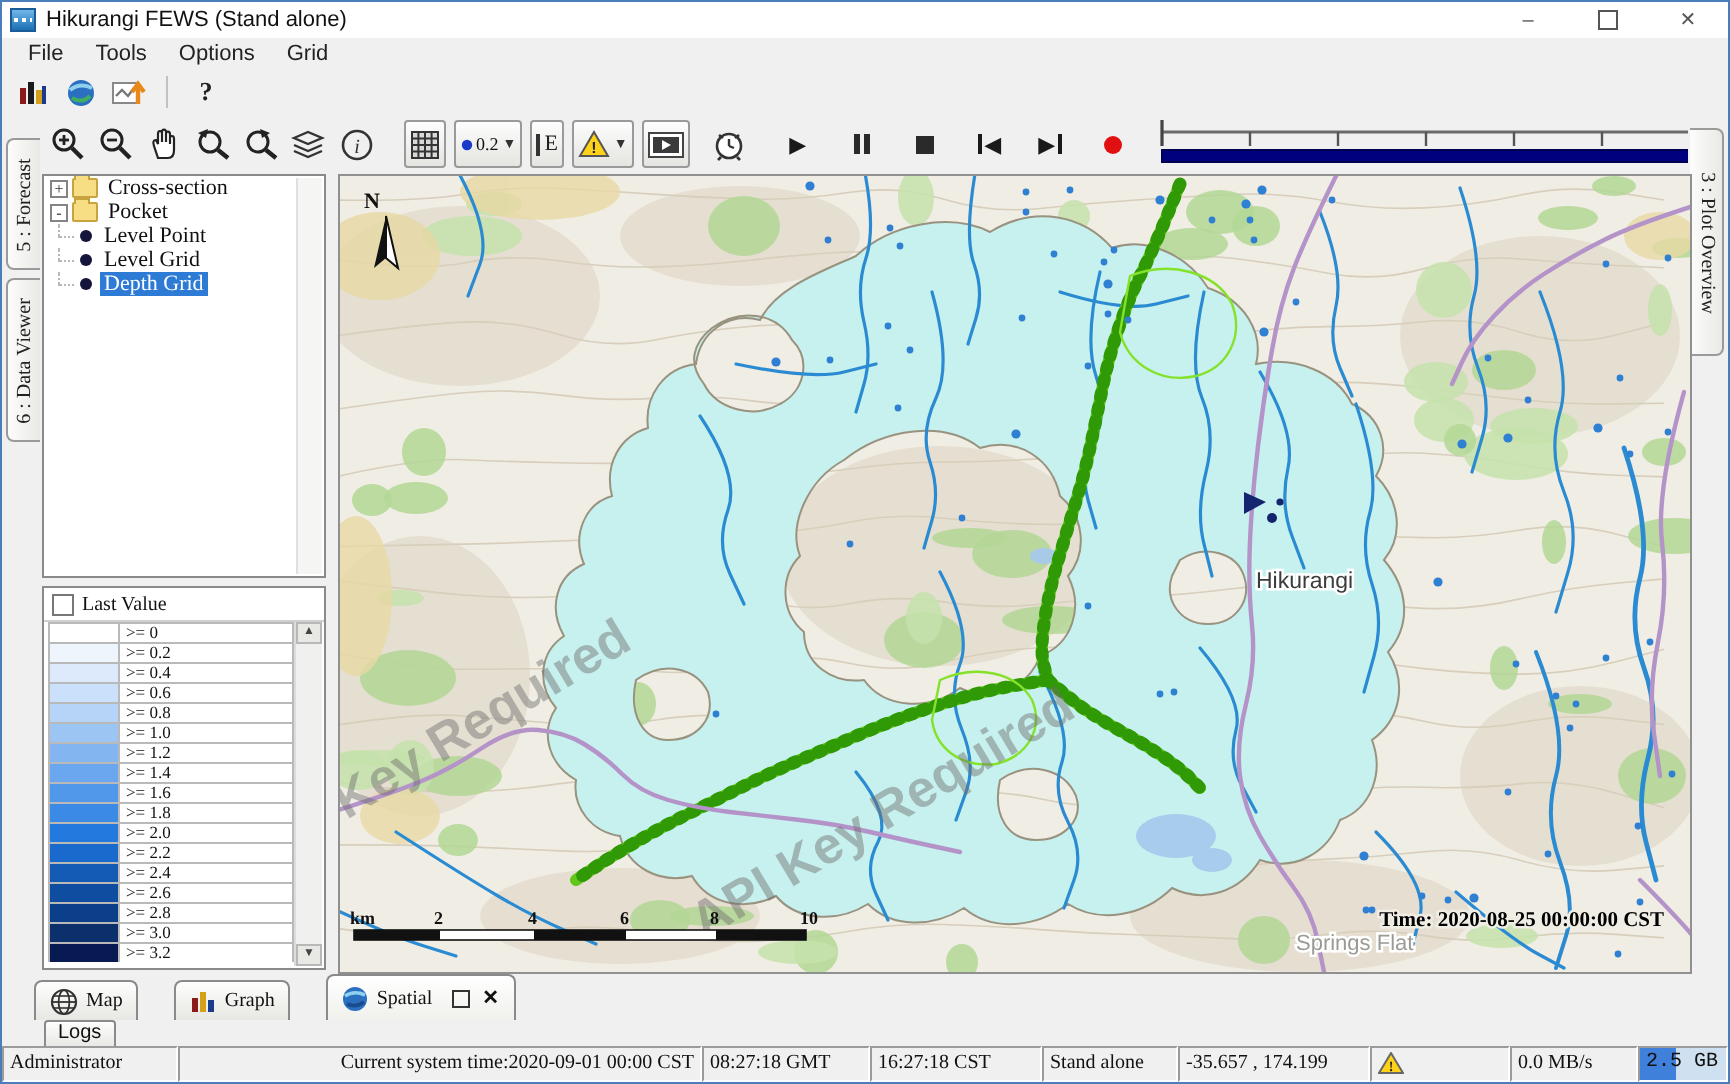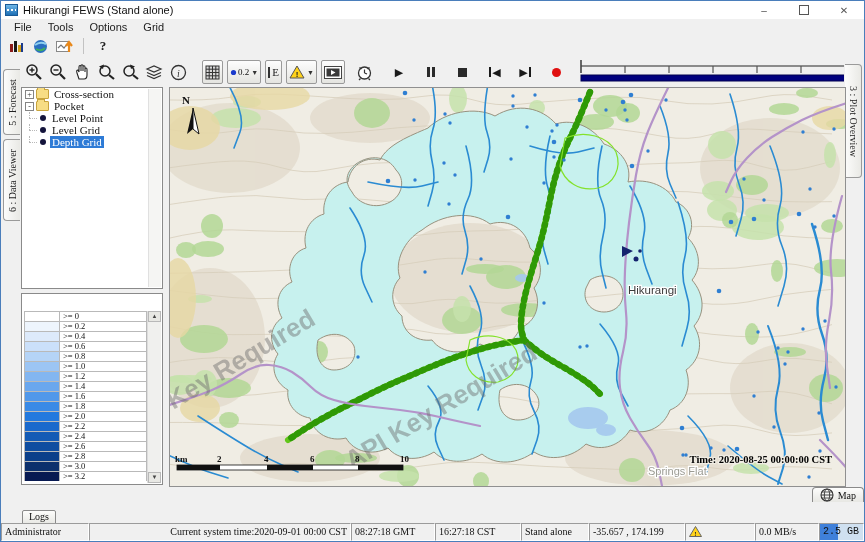--- a/index.html
+++ b/index.html
@@ -78,29 +78,29 @@
   .lrow .swatch{width:36px;border:1px solid #b9b9b9;border-bottom:none;box-sizing:border-box;}
   .lrow .llabel{flex:1;border:1px solid #b9b9b9;border-left:none;border-bottom:none;font-size:8.5px;line-height:9px;padding-left:3px;background:#fff;color:#111;}
   .legend-scroll{position:absolute;top:17px;right:1px;bottom:1px;width:13px;background:#f0f0ee;border-left:1px solid #dcdcdc;}
   .lscroll-btn{position:absolute;left:0;right:0;height:11px;background:#e8e8e4;border:1px solid #b8b8b8;box-sizing:border-box;
                font-size:6px;text-align:center;line-height:9px;color:#444;}
   .lscroll-up{top:0;} .lscroll-down{bottom:0;}
   
   .map-panel{position:absolute;top:86px;left:168px;width:677px;height:400px;background:#f0ede4;border:1px solid #909090;box-sizing:border-box;overflow:hidden;}
   .map-panel svg{display:block;}
   
-  .dock-tabs{position:absolute;top:486px;left:0;right:0;height:23px;background:#f0f0f0;display:flex;align-items:flex-end;padding-left:16px;gap:18px;flex-direction:column;}
+  .dock-tabs{position:absolute;top:486px;left:0;right:0;height:23px;background:#f0f0f0;display:flex;align-items:flex-end;padding-left:16px;gap:18px;}
   .dtab{display:inline-flex;align-items:center;gap:4px;border:1px solid #8a8a8a;border-bottom:none;border-radius:4px 4px 0 0;
         background:linear-gradient(#fdfdfc,#e7e7e3);height:19px;padding:0 7px;font-size:10px;font-family:"Liberation Serif",serif;color:#111;}
   .dtab.active{height:22px;background:linear-gradient(#ffffff,#f0f0ec);}
   .dtab .tab-x{font-size:10px;font-weight:bold;margin-left:2px;color:#111;}
   .dtab .tab-restore{width:7px;height:7px;border:1px solid #333;display:inline-block;margin-left:6px;}
   .logs-row{position:absolute;top:509px;left:0;right:0;height:15px;background:#f0f0f0;display:flex;align-items:center;padding-left:21px;}
   .logs-btn{border:1px solid #8a8a8a;border-radius:2px;background:linear-gradient(#fdfdfc,#e7e7e3);
-            font-size:10px;font-family:Liberation Serif, serif;color:#111;padding:0 6px;height:13px;line-height:12px;}
+            font-size:10px;font-family:Liberation Sans, sans-serif;color:#111;padding:0 6px;height:13px;line-height:12px;}
   
   .statusbar{position:absolute;bottom:0;left:0;right:0;height:18px;background:#f0f0f0;display:flex;}
   .scell{border:1px solid;border-color:#9b9b9b #ffffff #ffffff #9b9b9b;box-sizing:border-box;background:#f0f0f0;
          font-size:10px;font-family:"Liberation Serif",serif;color:#111;padding:2px 3px 0 3px;white-space:nowrap;overflow:hidden;}
 </style>
 </head>
 <body>
 
 <div class="app">
 
@@ -327,20 +327,24 @@
           </div>
           <div class="trow">
             <span class="leaf-indent"></span>
             <span class="bullet"></span>
             <span class="tlabel sel">Depth Grid</span>
           </div>
         </div>
       <div class="tree-scroll"></div>
     </div>
     <div class="legend">
+      <div class="legend-header">
+        <span class="checkbox"></span>
+        <span>Last Value</span>
+      </div>
       <div class="legend-rows" id="legend-rows">
           <div class="lrow">
             <span class="swatch" style="background:#ffffff"></span>
             <span class="llabel">&gt;= 0</span>
           </div>
           <div class="lrow">
             <span class="swatch" style="background:#eef5fd"></span>
             <span class="llabel">&gt;= 0.2</span>
           </div>
           <div class="lrow">

